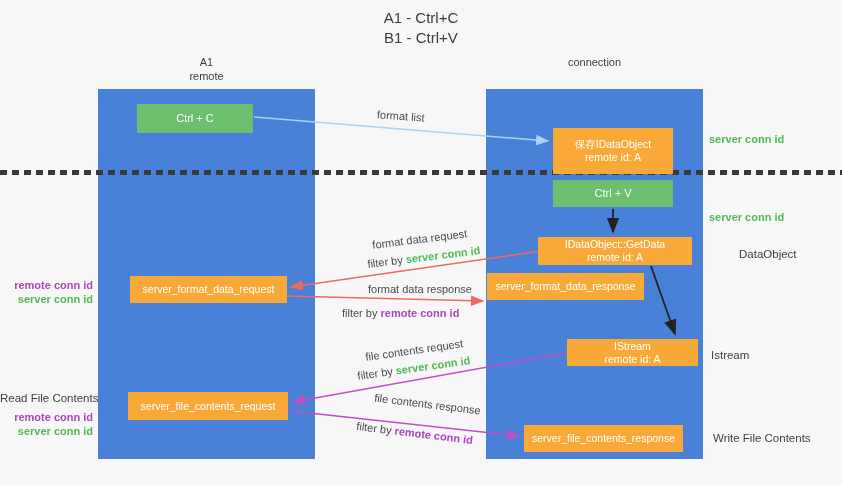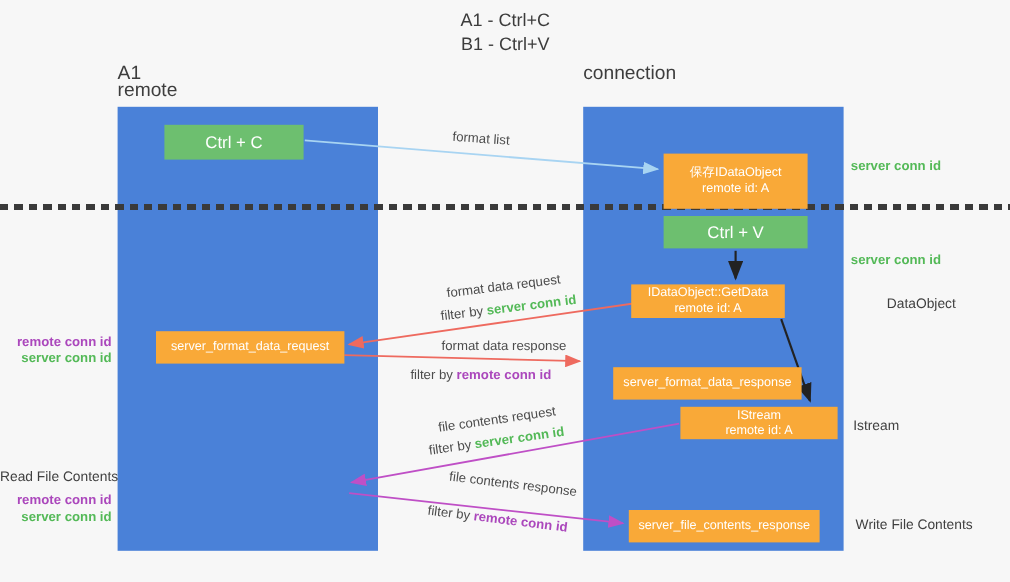--- a/index.html
+++ b/index.html
@@ -6,36 +6,36 @@
   .stage {
     position:relative; width:842px; height:485px;
     background:#f7f7f7; overflow:hidden;
     font-family:"Liberation Sans", sans-serif;
   }
   .title {
     position:absolute; top:8px; left:0; width:842px;
     text-align:center; font-size:15px; line-height:20px; color:#3c3c3c;
   }
   .lane-header {
-    position:absolute; top:55px; width:217px; 
-    font-size:16px; line-height:14px; color:#3d3d3d;
+    position:absolute; top:55px; width:217px; text-align:center;
+    font-size:11px; line-height:14px; color:#3d3d3d;
   }
   .lane { position:absolute; top:89px; width:217px; height:370px; background:#4a81d8; }
   .lane.a { left:98px; } .lane.b { left:486px; }
   .dotline {
     position:absolute; left:0; top:170px; width:842px; height:5px;
     background:repeating-linear-gradient(90deg,#3a3a3a 0 7px,transparent 7px 12px);
   }
   .node {
     position:absolute; display:flex; flex-direction:column;
     align-items:center; justify-content:center;
     color:#fff; font-size:10.5px; line-height:13px; text-align:center;
     white-space:nowrap;
   }
-  .node.green { background:#6dbf6f; font-size:14px; }
+  .node.green { background:#6dbf6f; font-size:11px; }
   .node.orange { background:#f9a938; }
   .edges { position:absolute; left:0; top:0; width:842px; height:485px; pointer-events:none; }
   .edge-label {
     position:absolute; font-size:11px; color:#4c4c4c; white-space:nowrap;
     transform-origin:center;
   }
   .side-label { position:absolute; font-size:11.5px; color:#3f3f3f; white-space:nowrap; }
   .side-label.right-align { text-align:right; width:95px; }
   .green-t { color:#53b957; font-weight:bold; font-size:11px; }
   .purple-t { color:#ab47bc; font-weight:bold; font-size:11px; }
@@ -90,33 +90,36 @@
     <line x1="566" y1="353" x2="293" y2="402" stroke="#bf4fc6" stroke-width="1.5" marker-end="url(#mk-mag)"></line>
     <line x1="291" y1="411" x2="519" y2="436" stroke="#bf4fc6" stroke-width="1.5" marker-end="url(#mk-mag)"></line>
   </svg>
 
   <div class="node green" style="left:137px; top:104px; width:116px; height:29px;">
     <span>Ctrl + C</span>
   </div>
   <div class="node orange" style="left:130px; top:276px; width:157px; height:27px;">
     <span>server_format_data_request</span>
   </div>
+  <div class="node orange" style="left:128px; top:392px; width:160px; height:28px;">
+    <span>server_file_contents_request</span>
+  </div>
 
   <div class="node orange" style="left:553px; top:128px; width:120px; height:46px;">
     <span>保存IDataObject</span>
     <span>remote id: A</span>
   </div>
   <div class="node green" style="left:553px; top:180px; width:120px; height:27px;">
     <span>Ctrl + V</span>
   </div>
-  <div class="node orange" style="left:526px; top:237px; width:128px; height:28px;">
+  <div class="node orange" style="left:538px; top:237px; width:154px; height:28px;">
     <span>IDataObject::GetData</span>
     <span>remote id: A</span>
   </div>
-  <div class="node orange" style="left:487px; top:306px; width:157px; height:27px;margin-left:24px;">
+  <div class="node orange" style="left:487px; top:273px; width:157px; height:27px;">
     <span>server_format_data_response</span>
   </div>
   <div class="node orange" style="left:567px; top:339px; width:131px; height:27px;">
     <span>IStream</span>
     <span>remote id: A</span>
   </div>
   <div class="node orange" style="left:524px; top:425px; width:159px; height:27px;">
     <span>server_file_contents_response</span>
   </div>
 

